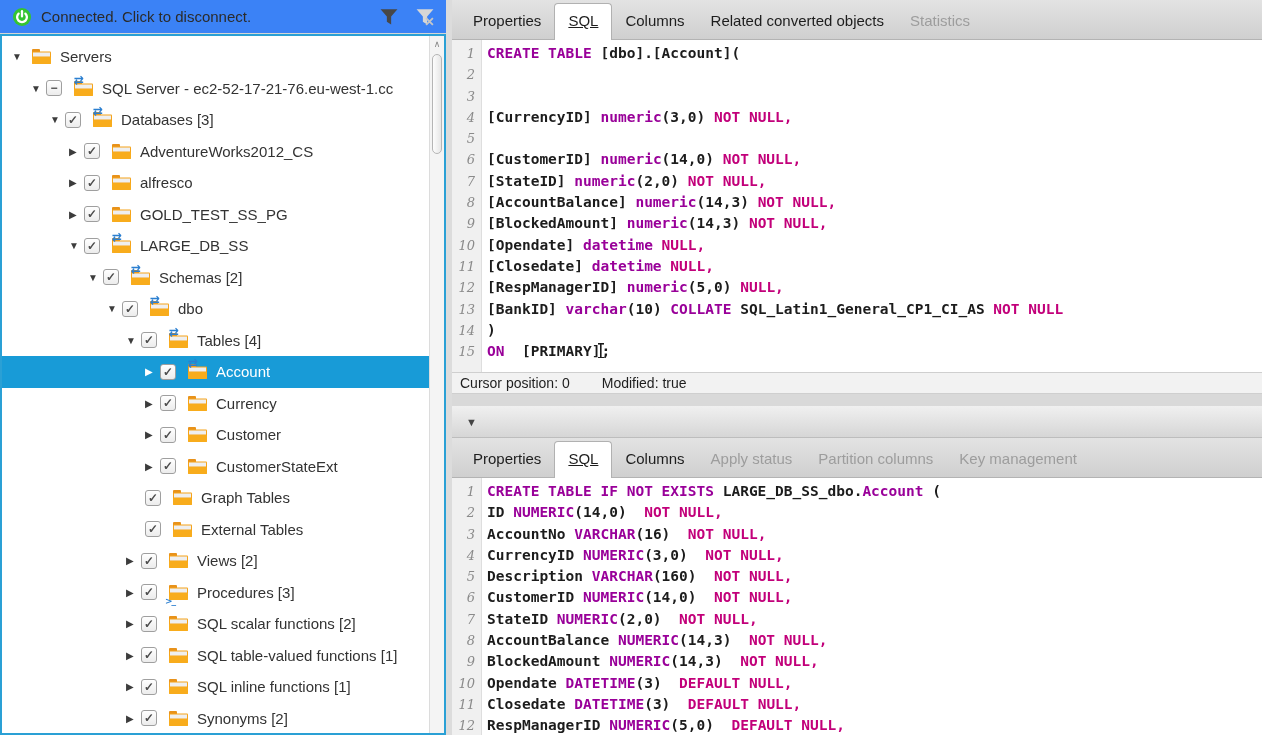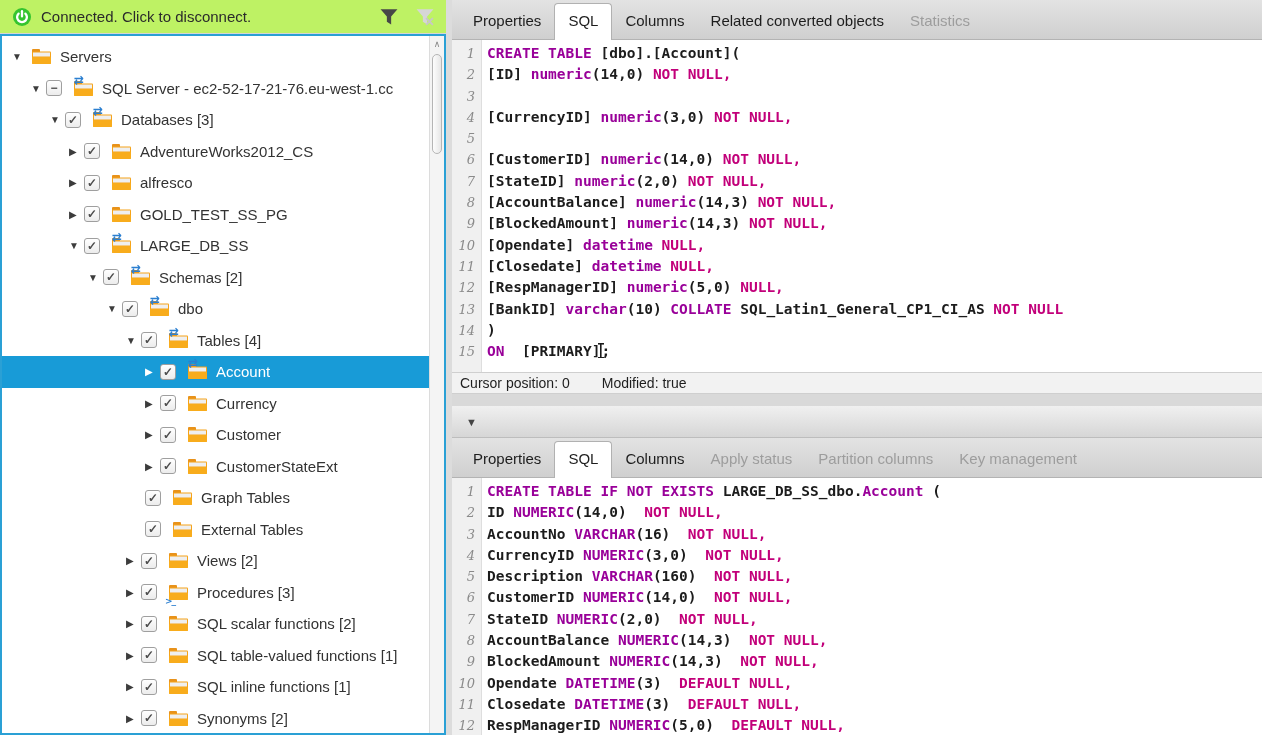--- a/index.html
+++ b/index.html
@@ -6,21 +6,21 @@
     --sel:#189bd7; --kw:#990099; --mg:#c2007a; --ident:#1c1c1c;
     --folder:#F5A31A; --badge:#2b7fd0; --accent-border:#2aa0d5;
   }
   *{box-sizing:border-box; margin:0; padding:0;}
   html,body{width:1262px;height:735px;overflow:hidden;background:#fff;
     font-family:"Liberation Sans",sans-serif;}
   .app{display:flex;width:1262px;height:735px;}
 
   
   .left-panel{width:446px;flex:none;display:flex;flex-direction:column;background:#f1f1f1;}
-  .conn-bar{height:34px;flex:none;display:flex;align-items:center;background:#bef264;padding:0 10px 0 12px;border-bottom:1px solid #d5d5d5;}
+  .conn-bar{height:34px;flex:none;display:flex;align-items:center;background:#3b82f6;padding:0 10px 0 12px;border-bottom:1px solid #d5d5d5;}
   .conn-bar .power{width:20px;height:20px;flex:none;margin-right:9px;}
   .conn-text{font-size:15px;color:#2b2b2b;flex:1 1 auto;white-space:nowrap;overflow:hidden;}
   .conn-bar .fico{width:22px;height:18px;flex:none;margin-left:14px;}
   .tree-wrap{flex:1 1 auto;position:relative;border:2px solid var(--accent-border);background:#fff;overflow:hidden;}
   .tree{position:absolute;inset:0 15px 0 0;padding-top:5px;overflow:hidden;}
   .trow{display:flex;align-items:center;height:31.5px;white-space:nowrap;font-size:15px;color:#333;}
   .trow.sel{background:var(--sel);color:#fff;}
   .exp{width:15px;flex:none;font-size:10px;color:#3c3c3c;}
   .trow.sel .exp{color:#fff;}
   .cb{width:16px;height:16px;flex:none;border:1px solid #9f9f9f;border-radius:3px;
@@ -40,21 +40,21 @@
      background:linear-gradient(90deg,#fdfdfd,#e6e6e6);border:1px solid #b5b5b5;border-radius:6px;}
 
   .divider{width:6px;flex:none;background:#dcdcdc;}
 
   
   .right-panel{flex:1 1 auto;display:flex;flex-direction:column;background:#ec4899;min-width:0;}
   .tabbar{height:40px;flex:none;display:flex;align-items:flex-end;padding-left:8px;
      background:linear-gradient(#e3e3e3,#cfcfcf);border-bottom:1px solid #b3b3b3;}
   .tab{font-size:15px;color:#1d1d1d;padding:8px 13px 10px;white-space:nowrap;}
   .tab.active{background:#fff;border:1px solid #b1b1b1;border-bottom:none;border-radius:4px 4px 0 0;
-     margin-bottom:-1px;padding-bottom:11px;}
+     margin-bottom:-1px;padding-bottom:11px;text-decoration:underline;}
   .tab.disabled{color:#9d9d9d;margin-top:43px;}
 
   .code-pane{position:relative;background:#fff;overflow:hidden;padding-top:3px;}
   .code-pane.src{height:332px;flex:none;}
   .code-pane.tgt{flex:1 1 auto;}
   .code-pane::before{content:"";position:absolute;left:0;top:0;bottom:0;width:29px;
      background:#f0f0f0;border-right:1px solid #dedede;}
   .code-row{display:flex;height:21.3px;line-height:21.3px;white-space:pre;position:relative;}
   .ln{width:29px;flex:none;text-align:right;padding-right:6px;
       font-family:"DejaVu Serif",serif;font-style:italic;font-size:13px;color:#8a8a8a;position:relative;}
@@ -350,21 +350,21 @@
   <div class="right-panel">
     <div class="tabbar" id="src-tabs">
         <span class="tab">Properties</span>
         <span class="tab active">SQL</span>
         <span class="tab">Columns</span>
         <span class="tab">Related converted objects</span>
         <span class="tab disabled">Statistics</span>
       </div>
     <div class="code-pane src" id="src-code">
         <div class="code-row"><span class="ln">1</span><span class="code"><span class="tk-k">CREATE TABLE</span><span class="tk-i"> [dbo].[Account](</span></span></div>
-        <div class="code-row"><span class="ln">2</span><span class="code"><span class="tk-i">[ID] </span><span class="tk-k">numeric</span><span class="tk-i">(14,0) </span><span class="tk-m">NOT NULL,</span></span></div>
+        <div class="code-row"><span class="ln">2</span></div>
         <div class="code-row"><span class="ln">3</span></div>
         <div class="code-row"><span class="ln">4</span><span class="code"><span class="tk-i">[CurrencyID] </span><span class="tk-k">numeric</span><span class="tk-i">(3,0) </span><span class="tk-m">NOT NULL,</span></span></div>
         <div class="code-row"><span class="ln">5</span></div>
         <div class="code-row"><span class="ln">6</span><span class="code"><span class="tk-i">[CustomerID] </span><span class="tk-k">numeric</span><span class="tk-i">(14,0) </span><span class="tk-m">NOT NULL,</span></span></div>
         <div class="code-row"><span class="ln">7</span><span class="code"><span class="tk-i">[StateID] </span><span class="tk-k">numeric</span><span class="tk-i">(2,0) </span><span class="tk-m">NOT NULL,</span></span></div>
         <div class="code-row"><span class="ln">8</span><span class="code"><span class="tk-i">[AccountBalance] </span><span class="tk-k">numeric</span><span class="tk-i">(14,3) </span><span class="tk-m">NOT NULL,</span></span></div>
         <div class="code-row"><span class="ln">9</span><span class="code"><span class="tk-i">[BlockedAmount] </span><span class="tk-k">numeric</span><span class="tk-i">(14,3) </span><span class="tk-m">NOT NULL,</span></span></div>
         <div class="code-row"><span class="ln">10</span><span class="code"><span class="tk-i">[Opendate] </span><span class="tk-k">datetime </span><span class="tk-m">NULL,</span></span></div>
         <div class="code-row"><span class="ln">11</span><span class="code"><span class="tk-i">[Closedate] </span><span class="tk-k">datetime </span><span class="tk-m">NULL,</span></span></div>
         <div class="code-row"><span class="ln">12</span><span class="code"><span class="tk-i">[RespManagerID] </span><span class="tk-k">numeric</span><span class="tk-i">(5,0) </span><span class="tk-m">NULL,</span></span></div>

